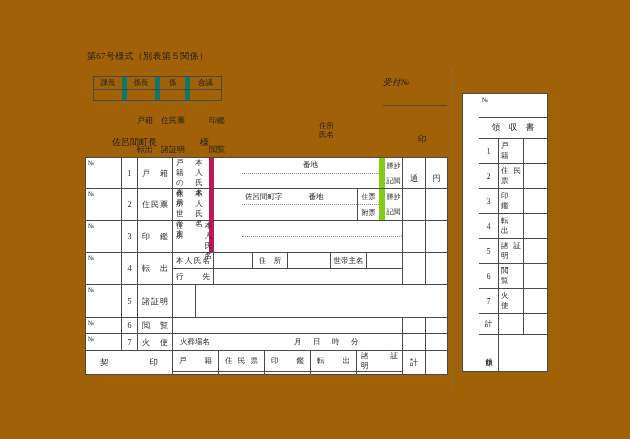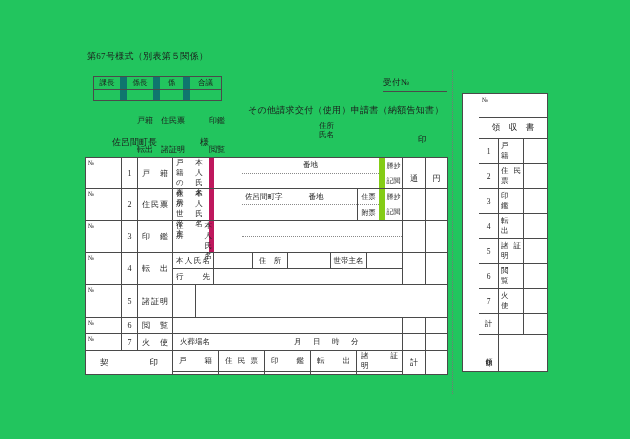--- a/index.html
+++ b/index.html
@@ -1,30 +1,30 @@
 <!DOCTYPE html>
 <html><head>
 <meta charset="utf-8">
 <style>
   * { margin:0; padding:0; box-sizing:border-box; }
   html,body { width:630px; height:439px; background:#fdfdfd; }
   body { font-family:"Liberation Serif","DejaVu Serif",serif; color:#1c1c1c; position:relative; }
-  .page { position:absolute; inset:0; background:#22c55e; }
+  .page { position:absolute; inset:0; background:#a16207; }
   .abs { position:absolute; }
 
   
   .form-number { left:87px; top:50px; font-size:9px; letter-spacing:0.3px; }
   .approval { left:93px; top:76px; width:129px; height:25px; border:1px solid #4a4a4a; display:flex; flex-direction:column; }
   .ap-row { display:flex; }
   .ap-row.hdr { height:13px; border-bottom:1px solid #4a4a4a; }
   .ap-row.blank { flex:1; }
-  .ap-cell { border-right:7px solid #0f766e; display:flex; align-items:center; justify-content:center; font-size:7.5px; }
+  .ap-cell { border-right:5px solid #0f766e; display:flex; align-items:center; justify-content:center; font-size:7.5px; }
   .ap-cell:last-child { border-right:none; }
   .ap-c1 { width:33px; } .ap-c2 { width:33px; } .ap-c3 { width:30px; } .ap-c4 { flex:1; }
-  .reception { left:383px; top:77px; width:64px; border-bottom:1px solid #4a4a4a; font-size:8.5px; padding-bottom:2px; letter-spacing:0.5px; }
+  .reception { left:383px; top:77px; width:64px; border-bottom:1px solid #4a4a4a; font-size:8.5px; padding-bottom:16px; letter-spacing:0.5px;font-style:italic; }
   .doctypes { left:137px; top:97px; font-size:8px; line-height:9.6px; white-space:pre; }
   .main-title { left:248px; top:104px; font-size:9px; letter-spacing:0.3px; }
   .addressee { left:112px; top:136px; font-size:9px; display:flex; }
   .addressee .hono { margin-left:43px; }
   .applicant { left:319px; top:122px; font-size:7.5px; line-height:8.5px; }
   .seal-mark { left:418px; top:134px; font-size:8.5px; }
 
   
   .main-table { left:85px; top:157px; width:363px; height:218px; border:1px solid #4a4a4a; display:flex; flex-direction:column; background:#fff; }
   .mrow { display:flex; border-bottom:1px solid #4a4a4a; }
@@ -102,21 +102,20 @@
   </div>
 
   <div class="abs reception">受付№</div>
 
   <div class="abs doctypes">
     <div>戸籍　住民票　　　印鑑</div>
     <div>転出　諸証明　　　閲覧</div>
     <div>　　年　　　　月　　　　日</div>
   </div>
 
-  <div class="abs main-title">その他請求交付（使用）申請書（納額告知書）</div>
 
   <div class="abs addressee">
     <span>佐呂間町長</span>
     <span class="hono">様</span>
   </div>
 
   <div class="abs applicant">
     <div>住所</div>
     <div>氏名</div>
   </div>

